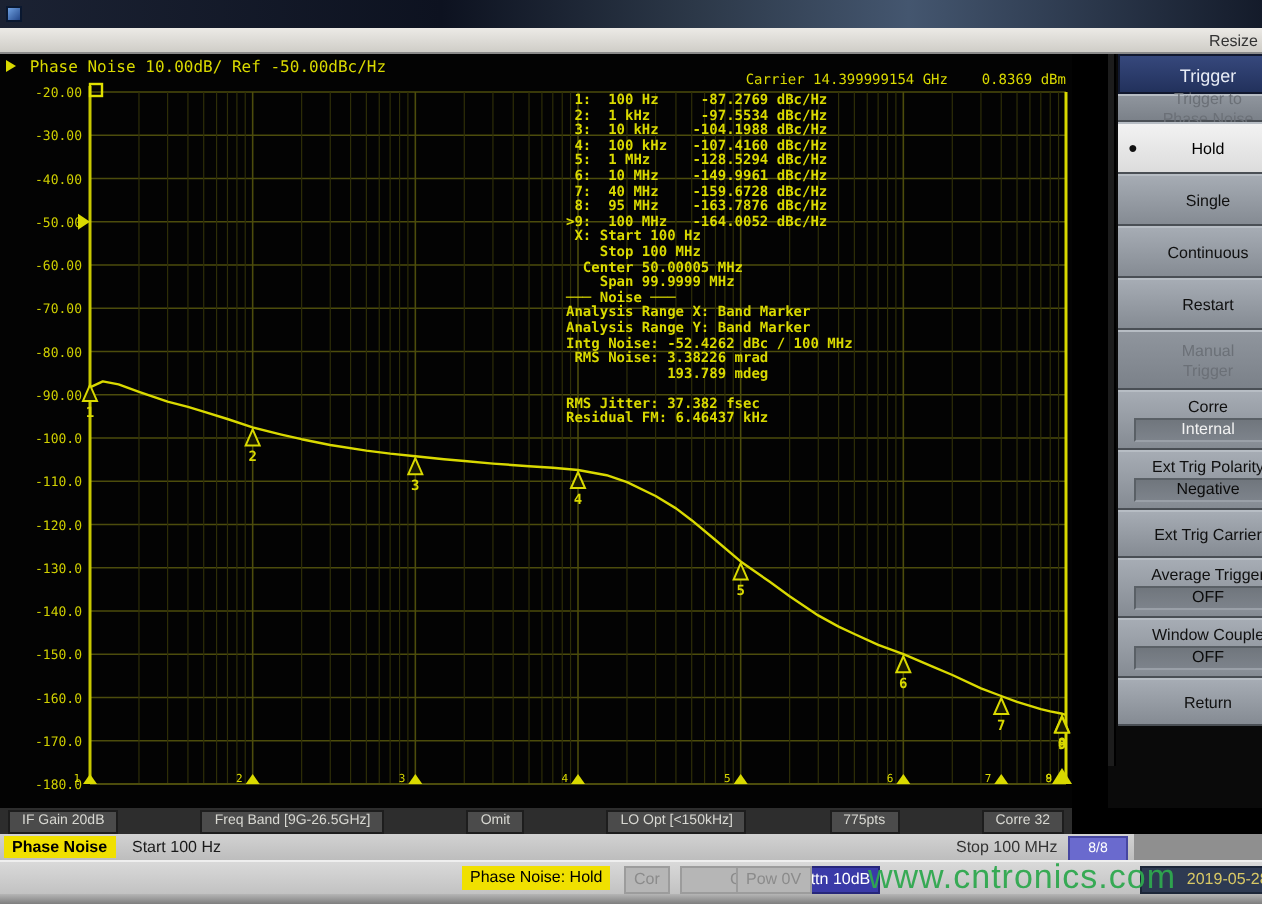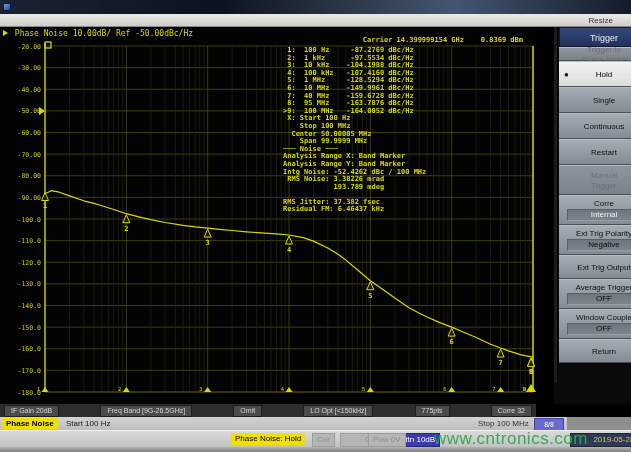--- a/index.html
+++ b/index.html
@@ -7,30 +7,30 @@
   .window{position:relative;width:631px;height:452px;background:#000;font-family:"Liberation Sans",sans-serif;overflow:hidden;}
 
   
   .titlebar{position:absolute;left:0;top:0;width:631px;height:14px;
     background:linear-gradient(90deg,#1b2233 0%,#0d1220 35%,#2c3document8 55%,#44566f 72%,#141b2a 100%);
     background:linear-gradient(90deg,#1b2233 0%,#0d1220 35%,#2c3848 55%,#44566f 72%,#141b2a 100%);
     color:#d7dce6;font-size:8px;line-height:14px;padding-left:16px;white-space:nowrap;}
   .app-icon{position:absolute;left:3px;top:3px;width:8px;height:8px;
     background:linear-gradient(135deg,#6fa0e0,#23478a);border:1px solid #0a1830;}
   .resizebar{position:absolute;left:0;top:14px;width:631px;height:13px;background:linear-gradient(#eceae6,#cfcdc7);
-    border-bottom:1px solid #8a8a8a;color:#333;font-size:8px;line-height:13px;text-align:right;padding-right:18px;}
+    border-bottom:1px solid #8a8a8a;color:#333;font-size:8px;line-height:13px;text-align:right;padding-right:2px;}
 
   
   .screen{position:absolute;left:0;top:27px;width:536px;height:377px;background:#030303;}
   .trace-header{position:absolute;left:3px;top:2px;color:#d9d900;font-family:"DejaVu Sans Mono",monospace;
     font-size:8px;font-weight:normal;white-space:nowrap;}
   .tri-icon{display:inline-block;width:0;height:0;border-left:5px solid #d9d900;border-top:3px solid transparent;
     border-bottom:3px solid transparent;margin-right:2px;}
-  .carrier-line{position:absolute;right:13px;top:9px;color:#d9d900;font-family:"DejaVu Sans Mono",monospace;
-    font-size:7px;font-weight:bold;white-space:pre;}
+  .carrier-line{position:absolute;right:3px;top:9px;color:#d9d900;font-family:"DejaVu Sans Mono",monospace;
+    font-size:7px;font-weight:normal;white-space:pre;}
   .plot-svg{position:absolute;left:0;top:0;}
   .readout{position:absolute;left:283px;top:20px;color:#d9d900;font-family:"DejaVu Sans Mono",monospace;
     font-size:7px;line-height:7.6px;white-space:pre;font-weight:bold;}
 
   
   .menu{position:absolute;left:536px;top:27px;width:95px;height:377px;background:#0a0a0a;margin-left:18px;}
   .menu-strip{position:absolute;left:0;top:0;width:4px;height:356px;background:#1c1c1c;border-right:1px solid #000;}
   .menu-header{position:absolute;left:5px;top:0;width:90px;height:20px;background:linear-gradient(#36487c,#22315c);
     color:#e8ecf5;font-size:9px;text-align:center;line-height:20px;border:1px solid #11182e;}
   .menu-body{position:absolute;left:5px;top:20px;width:90px;}
@@ -273,21 +273,21 @@
           <div>Corre</div>
           <div class="value lit">Internal</div>
           <span class="arrow"></span>
         </div>
         <div class="menu-btn" style="height: 30px;">
           <div>Ext Trig Polarity</div>
           <div class="value">Negative</div>
           <span class="arrow"></span>
         </div>
         <div class="menu-btn" style="height: 24px;">
-          <div>Ext Trig Output</div>
+          <div>Ext Trig Carrier</div>
           <span class="arrow"></span>
         </div>
         <div class="menu-btn" style="height: 30px; align-items: center;">
           <div>Average Trigger</div>
           <div class="value">OFF</div>
         </div>
         <div class="menu-btn" style="height: 30px;">
           <div>Window Couple</div>
           <div class="value">OFF</div>
         </div>

